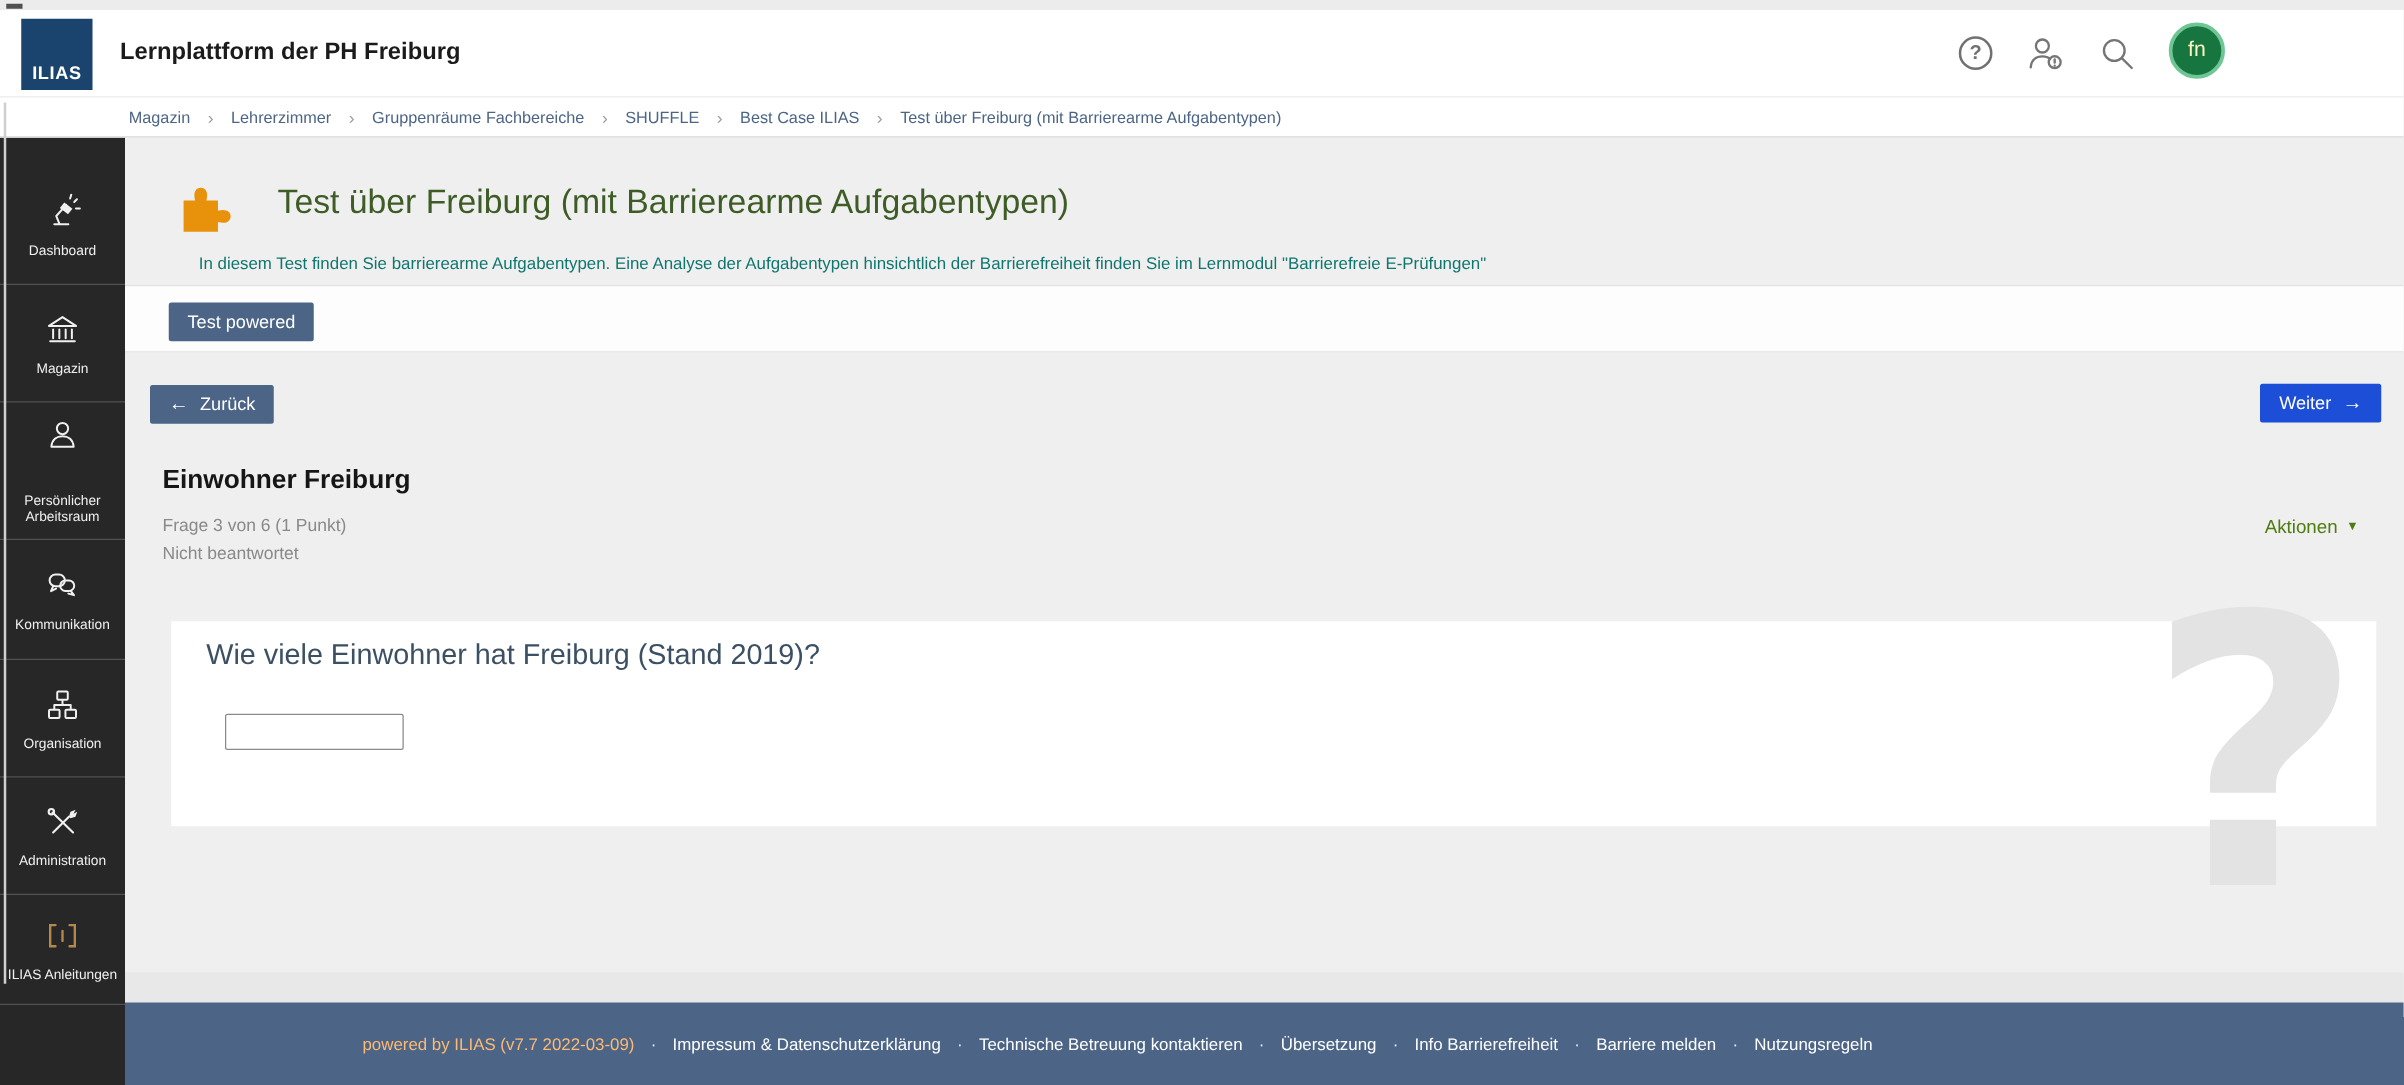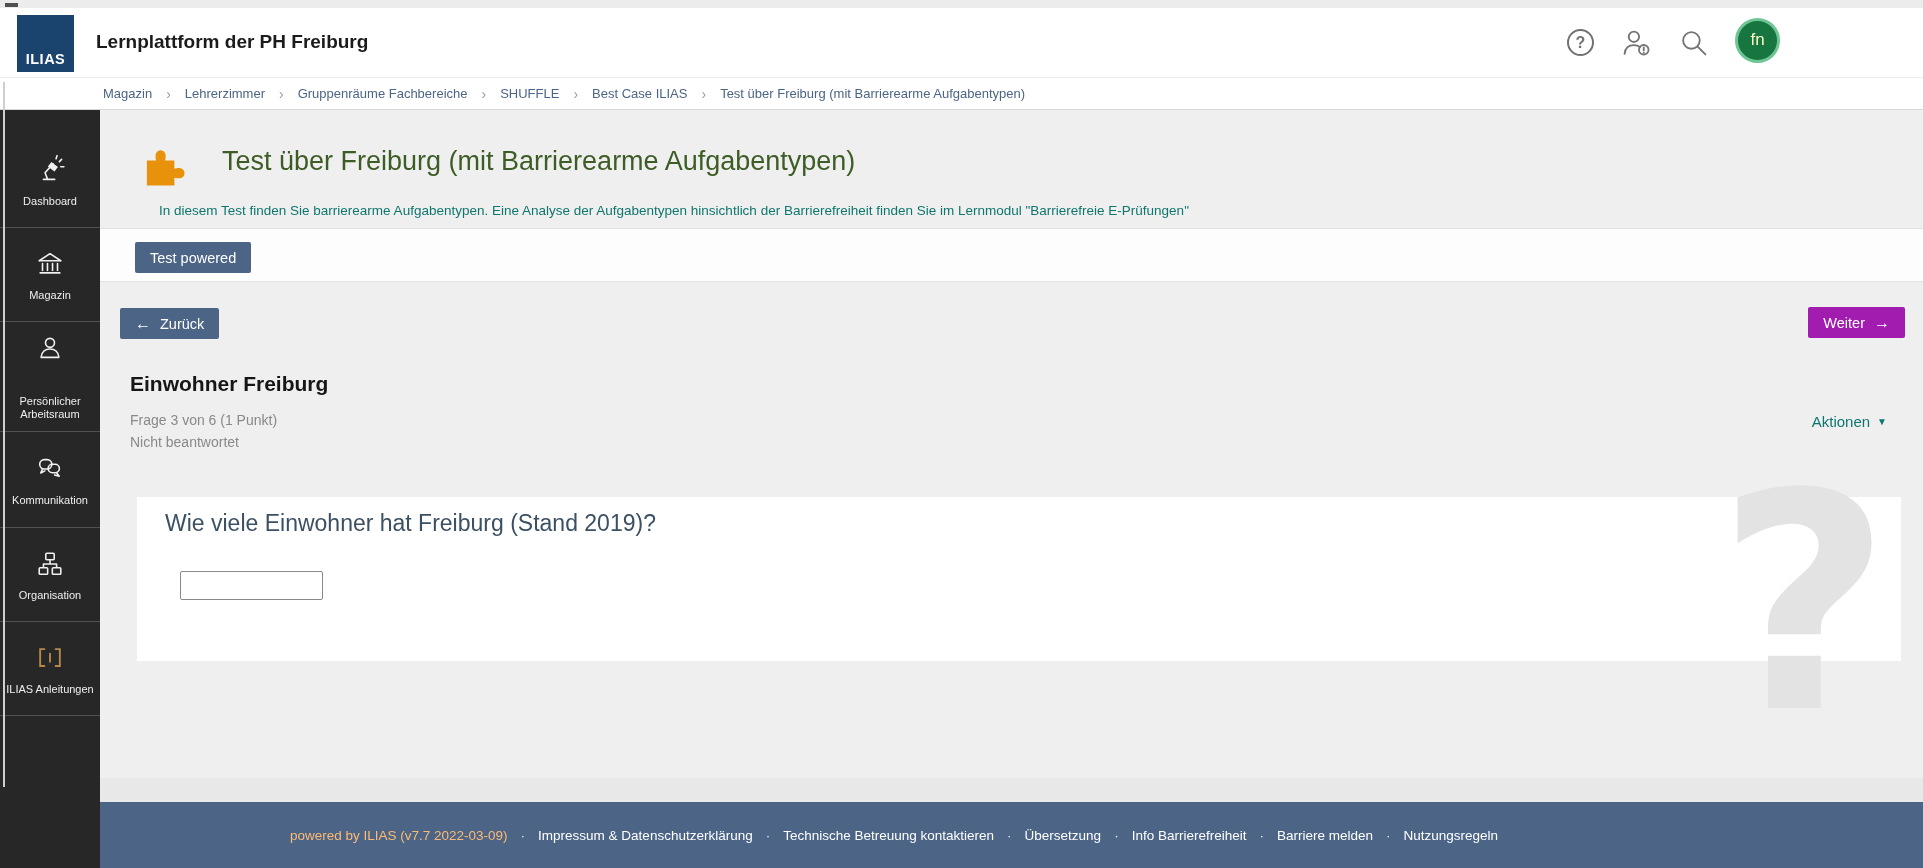--- a/index.html
+++ b/index.html
@@ -55,28 +55,28 @@
   .puzzle{position:absolute;left:42px;top:36px;width:46px;height:40px;color:#e8920c;}
   .page-title{position:absolute;left:122px;top:35px;margin:0;font-size:27px;line-height:32px;font-weight:400;color:#3d5c26;}
   .page-sub{position:absolute;left:42px;top:76px;margin:17px;font-size:13.5px;color:#0f766e;}
 
   .toolbar{position:absolute;left:0;right:0;top:118px;height:54px;background:#fdfdfd;
     border-top:1px solid #e2e2e2;border-bottom:1px solid #e2e2e2;box-sizing:border-box;}
   .btn{background:#4c6586;color:#fff;border:none;border-radius:2px;font-size:14.5px;
     font-family:inherit;height:31px;padding:0 15px;display:flex;align-items:center;gap:9px;}
   .finish-btn{position:absolute;left:35px;top:13px;}
   .nav-back{position:absolute;left:20px;top:198px;}
-  .nav-next{position:absolute;right:18px;top:197px;background:#a21caf;}
+  .nav-next{position:absolute;right:18px;top:197px;background:#1d4ed8;}
   .arr{font-size:16px;line-height:1;}
 
   .q-title{position:absolute;left:30px;top:261px;margin:0;font-size:21px;line-height:26px;font-weight:700;color:#161616;}
   .q-meta{position:absolute;left:30px;font-size:14px;color:#898989;}
   .m1{top:302px;}
   .m2{top:324px;}
-  .actions{position:absolute;right:36px;top:303px;color:#0f766e;font-size:15px;display:flex;align-items:center;gap:7px;}
+  .actions{position:absolute;right:36px;top:303px;color:#4d7c0f;font-size:15px;display:flex;align-items:center;gap:7px;}
   .caret{font-size:10px;}
 
   .card{position:absolute;left:37px;top:387px;width:1764px;height:164px;background:#fff;z-index:1;}
   .q-prompt{position:absolute;left:28px;top:13px;font-size:23px;color:#3c5063;}
   .q-input{position:absolute;left:43px;top:74px;width:143px;height:29px;border:1px solid #8a8a8a;
     border-radius:2px;background:#fff;box-sizing:border-box;padding:0 6px;font-family:inherit;font-size:15px;}
 
   .watermark{position:absolute;right:32px;top:345px;z-index:2;font-size:300px;line-height:300px;
     font-weight:700;color:#e3e3e3;pointer-events:none;font-family:"DejaVu Sans",sans-serif;}
 
@@ -186,20 +186,30 @@
     <div class="sb-item" data-interactable="true">
       <span class="sb-icon" data-interactable="false">
         <svg width="30" height="30" viewBox="0 0 32 32" fill="none" stroke="#f0f0f0" stroke-width="1.7" stroke-linejoin="round">
           <rect x="11.5" y="4.5" width="9" height="7" rx="1"></rect>
           <rect x="4.5" y="20" width="9" height="7" rx="1"></rect>
           <rect x="18.5" y="20" width="9" height="7" rx="1"></rect>
           <path d="M16 11.5V16M9 20v-4h14v4"></path>
         </svg>
       </span>
       <span data-interactable="false">Organisation</span>
+    </div>
+    <div class="sb-item" data-interactable="true">
+      <span class="sb-icon" data-interactable="false">
+        <svg width="30" height="30" viewBox="0 0 32 32" fill="none" stroke="#f0f0f0" stroke-width="1.8" stroke-linecap="round" stroke-linejoin="round">
+          <path d="M8 24.5L21.5 11M7.5 7.5L25 24.5"></path>
+          <path d="M21.5 11l1.3-4.2 4.4-1.6-1.8 3.4 3.2-1.8-1.6 4.2-4.2 1.3z" fill="#f0f0f0" stroke="none"></path>
+          <circle cx="6.5" cy="6.8" r="2.3"></circle>
+        </svg>
+      </span>
+      <span data-interactable="false">Administration</span>
     </div>
     <div class="sb-item" data-interactable="true">
       <span class="sb-icon" data-interactable="false">
         <svg width="30" height="30" viewBox="0 0 32 32" fill="none" stroke="#b5894c" stroke-width="2" stroke-linecap="round">
           <path d="M10 6.5H5.5v18H10M22 6.5h4.5v18H22M16 11.5v8.5"></path>
         </svg>
       </span>
       <span data-interactable="false">ILIAS Anleitungen</span>
     </div>
     <div class="sb-filler" data-interactable="false"></div>

